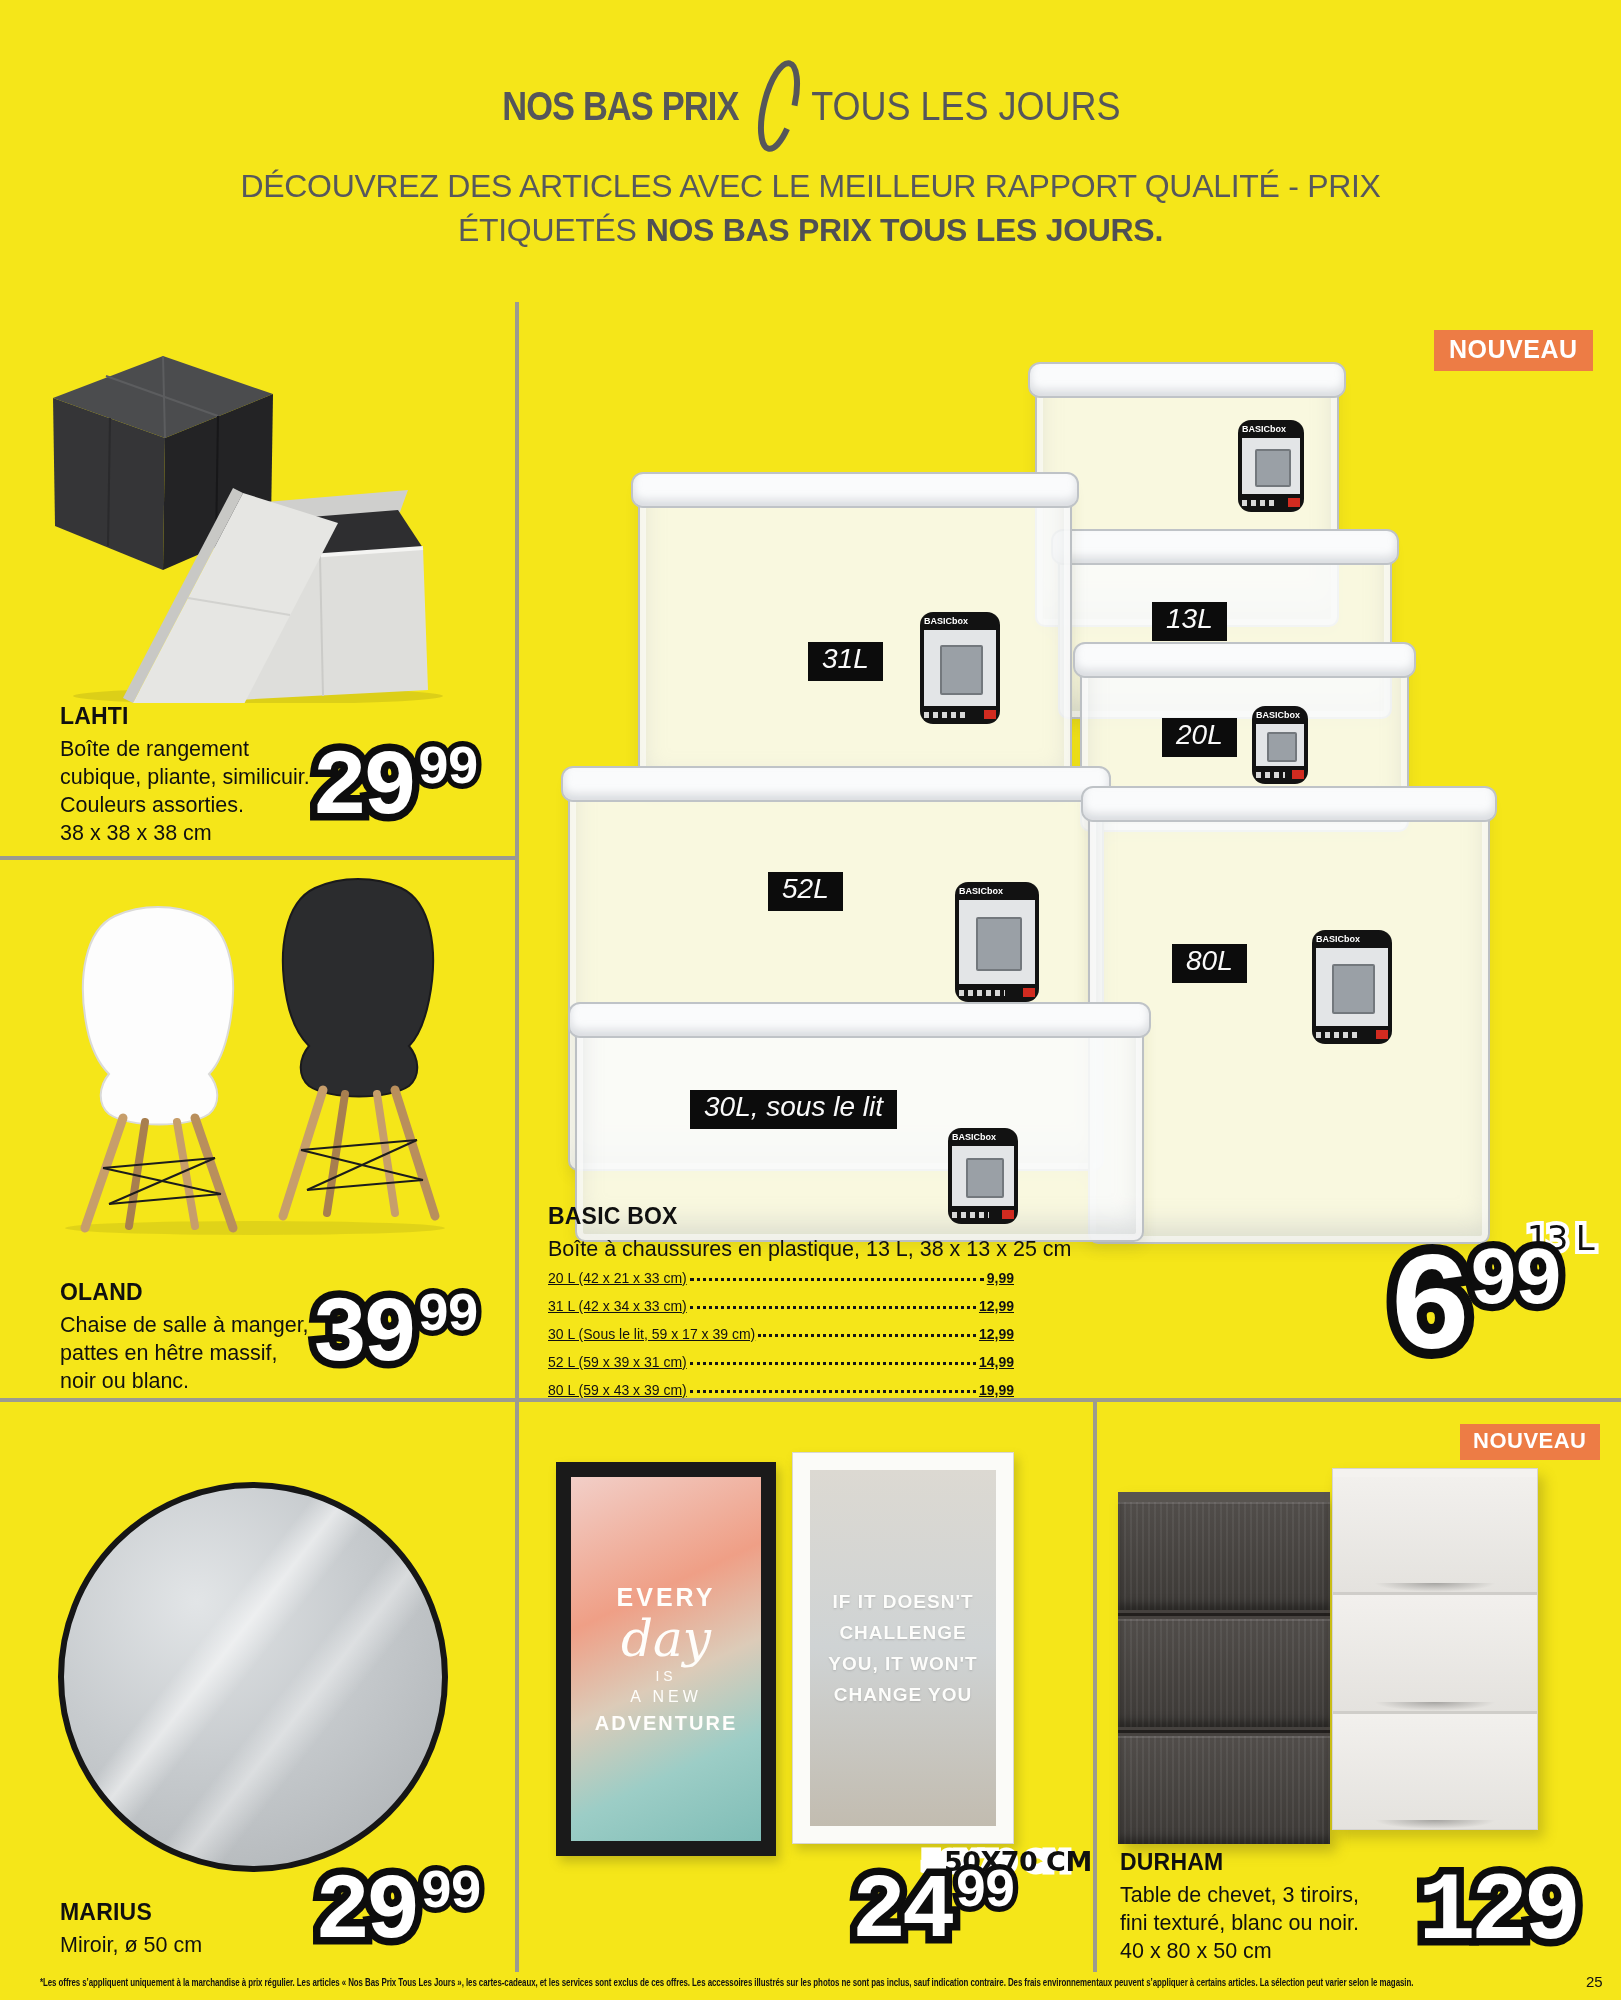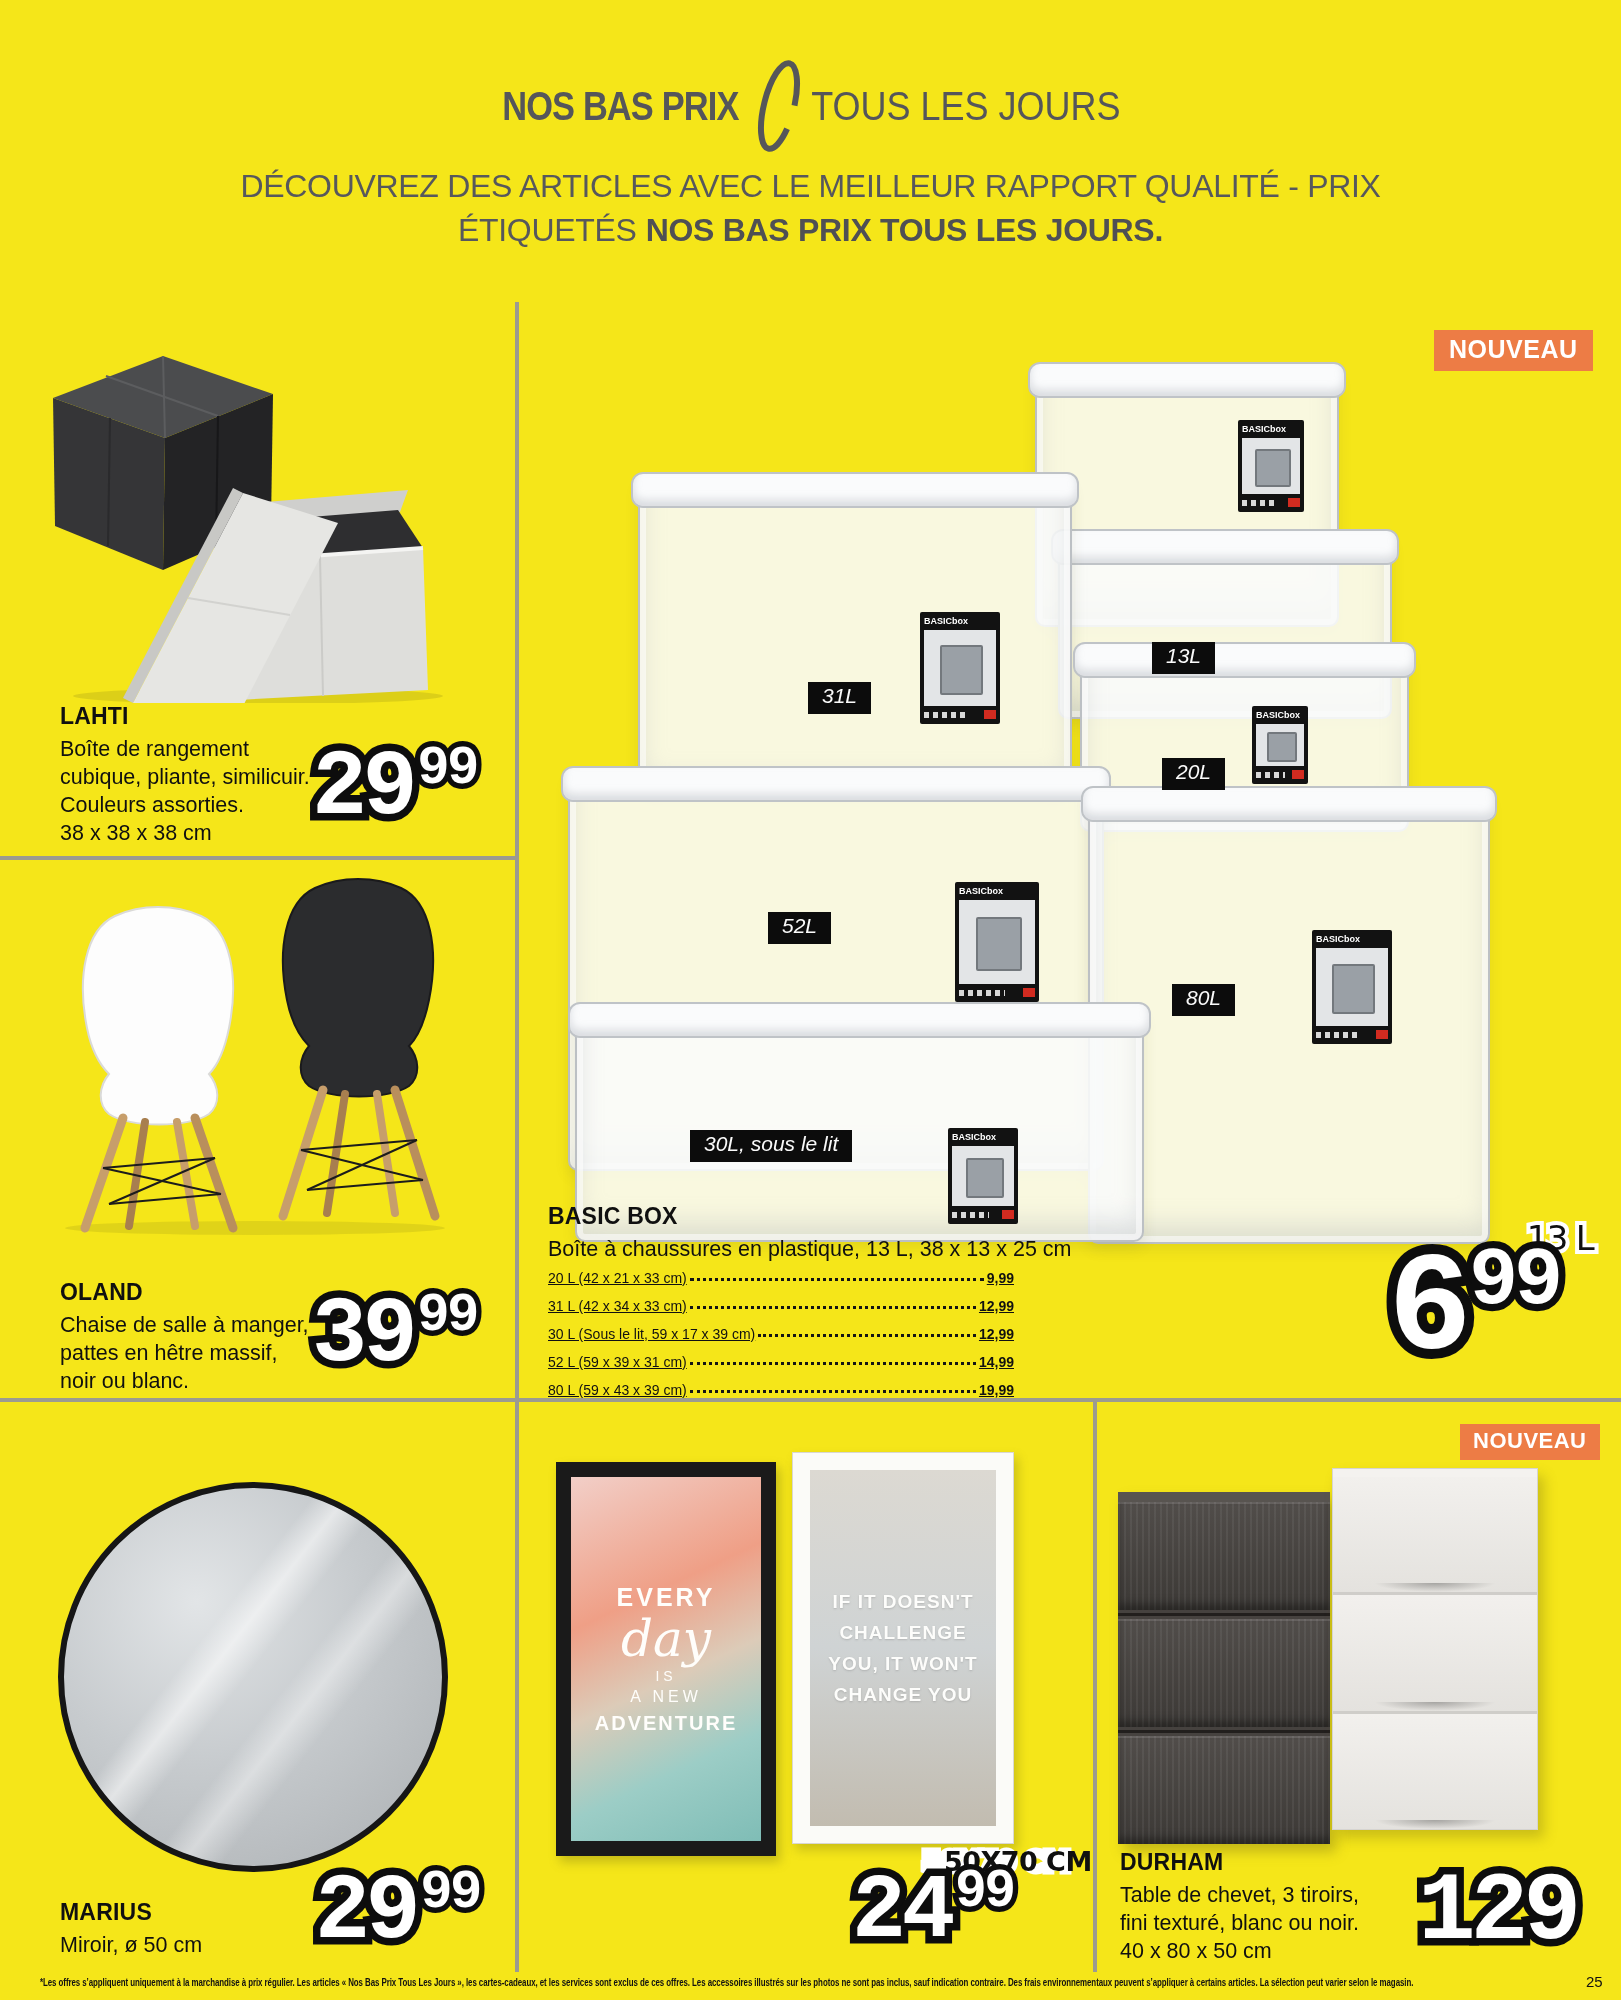--- a/index.html
+++ b/index.html
@@ -28,28 +28,28 @@
   .ol{position:relative;display:inline-block;line-height:.9;letter-spacing:-.05em;}
   .ol .b{position:absolute;left:0;top:0;color:#0D0D0D;-webkit-text-stroke:var(--sw) #0D0D0D;}
   .ol .f{position:relative;color:#fff;}
   .price .int{font-size:var(--fs,92px);}
   .price .sup{font-size:var(--ss,54px);margin-left:4px;margin-top:-3px;}
   .price .sup .b{-webkit-text-stroke-width:calc(var(--sw) * .72);}
   .ol-inv .b{color:#fff;-webkit-text-stroke:var(--sw,8px) #fff;}
   .ol-inv .f{color:#101010;}
   
   .nouveau{position:absolute;background:#ED7C45;color:#fff;font-weight:800;letter-spacing:.5px;padding:7px 15px 9px;font-size:25px;line-height:1;}
-  .chip{position:absolute;background:#0C0C0C;color:#FAFAFA;font-style:italic;font-size:21px;line-height:1;padding:3px 14px 8px;white-space:nowrap;margin-top:40px;}
+  .chip{position:absolute;background:#0C0C0C;color:#FAFAFA;font-style:italic;font-size:28px;line-height:1;padding:3px 14px 8px;white-space:nowrap;}
   
   .pbox{position:absolute;background:rgba(249,250,251,.88);border:2px solid #BCC0C4;border-radius:10px;
         box-shadow:inset 0 0 0 6px rgba(255,255,255,.55), inset 0 -16px 26px rgba(165,172,178,.35), 0 6px 14px rgba(100,100,40,.12);}
   .pbox-lid{position:absolute;left:-9px;right:-9px;top:-8px;height:32px;background:#FAFBFC;border:2px solid #BFC3C7;border-radius:12px;
         box-shadow:inset 0 -6px 8px rgba(170,176,182,.4);}
   
-  .sticker{position:absolute;background:#121212;border-radius:2px;display:flex;flex-direction:column;padding:4px;box-sizing:border-box;}
+  .sticker{position:absolute;background:#121212;border-radius:13px;display:flex;flex-direction:column;padding:4px;box-sizing:border-box;}
   .st-brand{color:#fff;font-size:9px;font-weight:700;line-height:11px;text-align:left;white-space:nowrap;overflow:hidden;}
   .st-photo{flex:1;background:#E3E5E7;margin:3px 0;position:relative;}
   .st-photo::after{content:"";position:absolute;left:22%;top:20%;width:55%;height:60%;background:#9aa0a6;border:2px solid #73787d;border-radius:2px;}
   .st-bar{height:11px;display:flex;justify-content:space-between;align-items:center;}
   .st-icons{width:60%;height:6px;background:repeating-linear-gradient(90deg,#d8d8d8 0 5px,transparent 5px 9px);}
   .st-red{width:12px;height:9px;background:#D22B20;}
   
   .bb-rows{position:absolute;left:548px;top:1258px;width:466px;}
   .bb-row{display:flex;align-items:flex-end;font-size:14px;height:28px;text-decoration:underline;}
   .bb-lbl{white-space:nowrap;}

